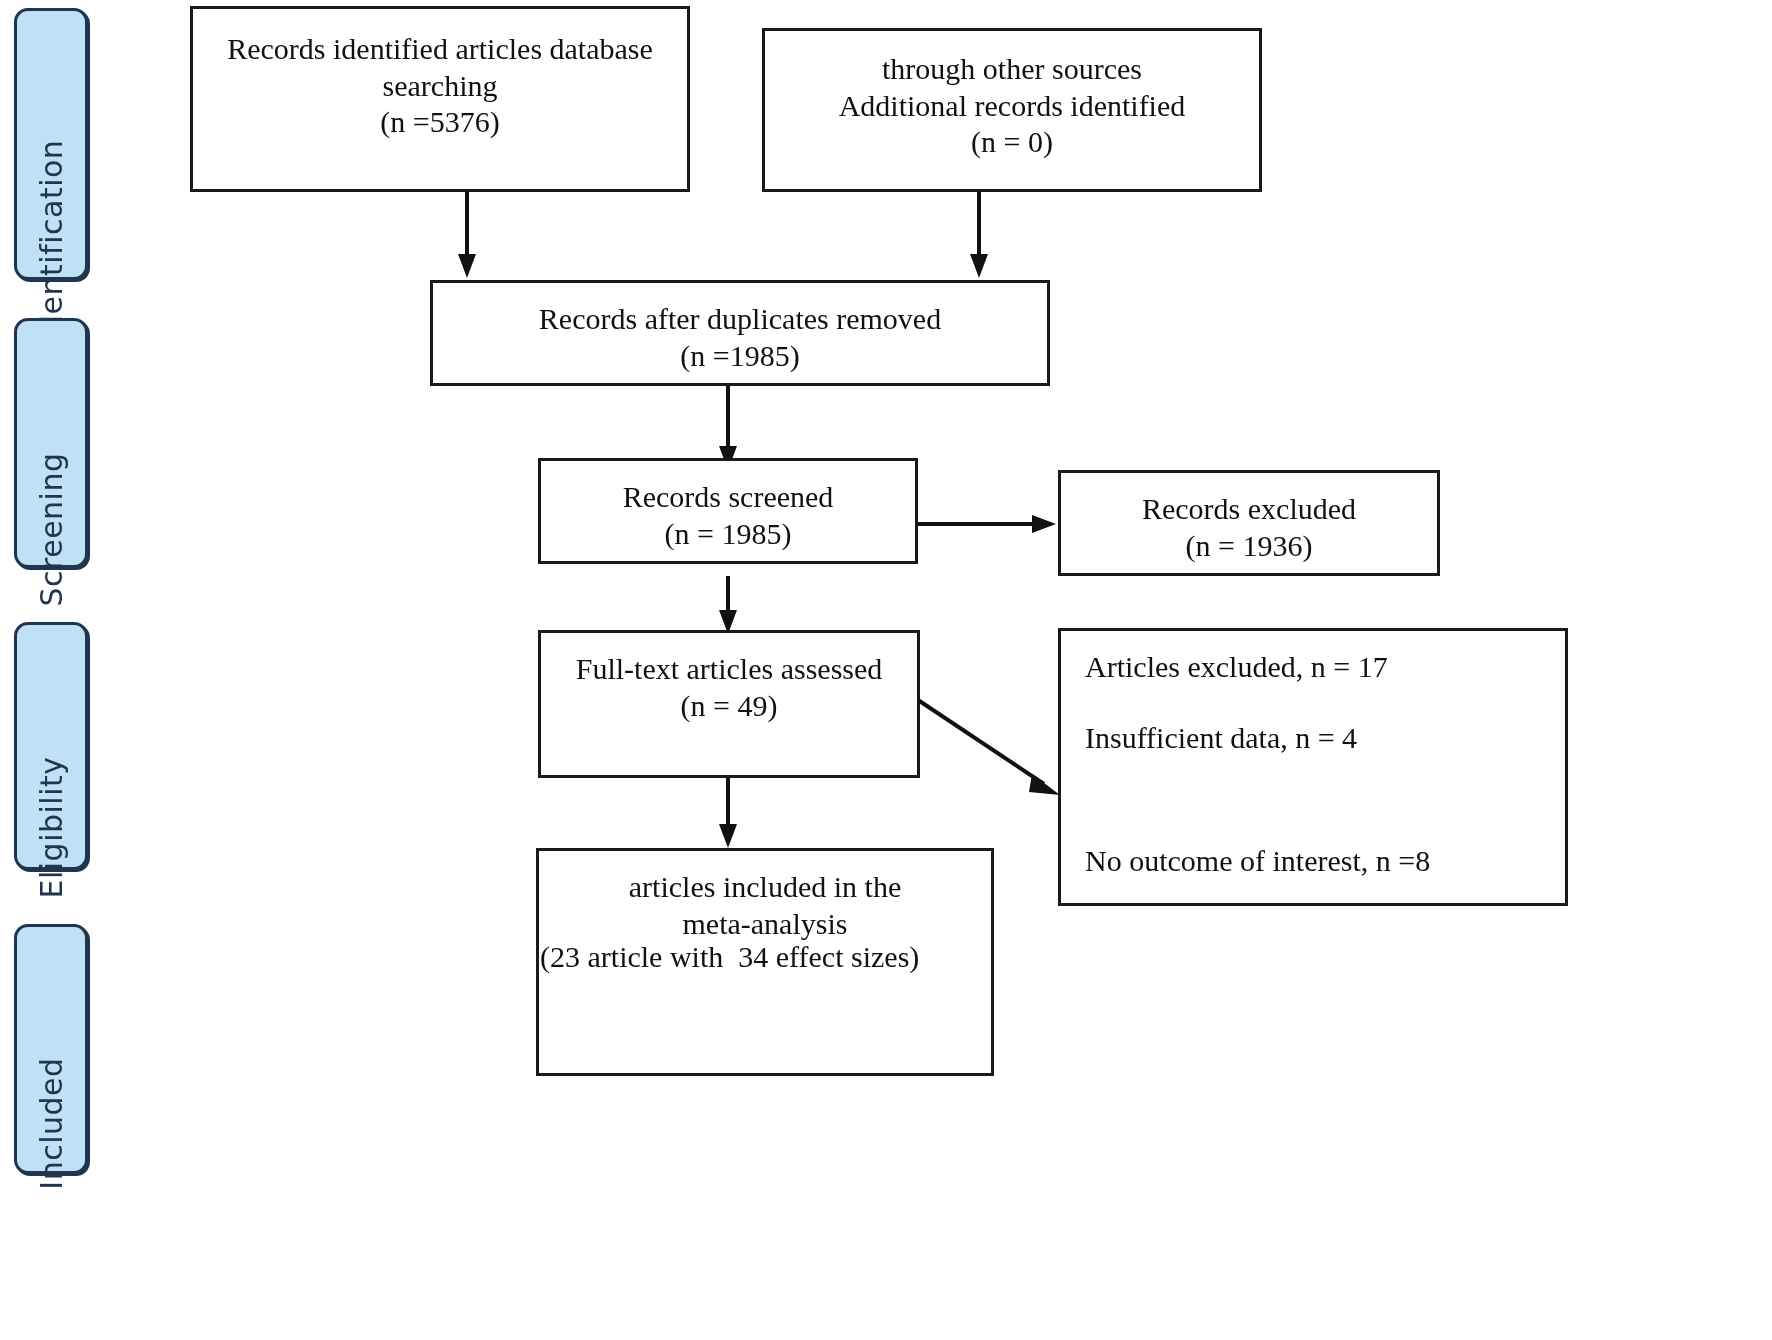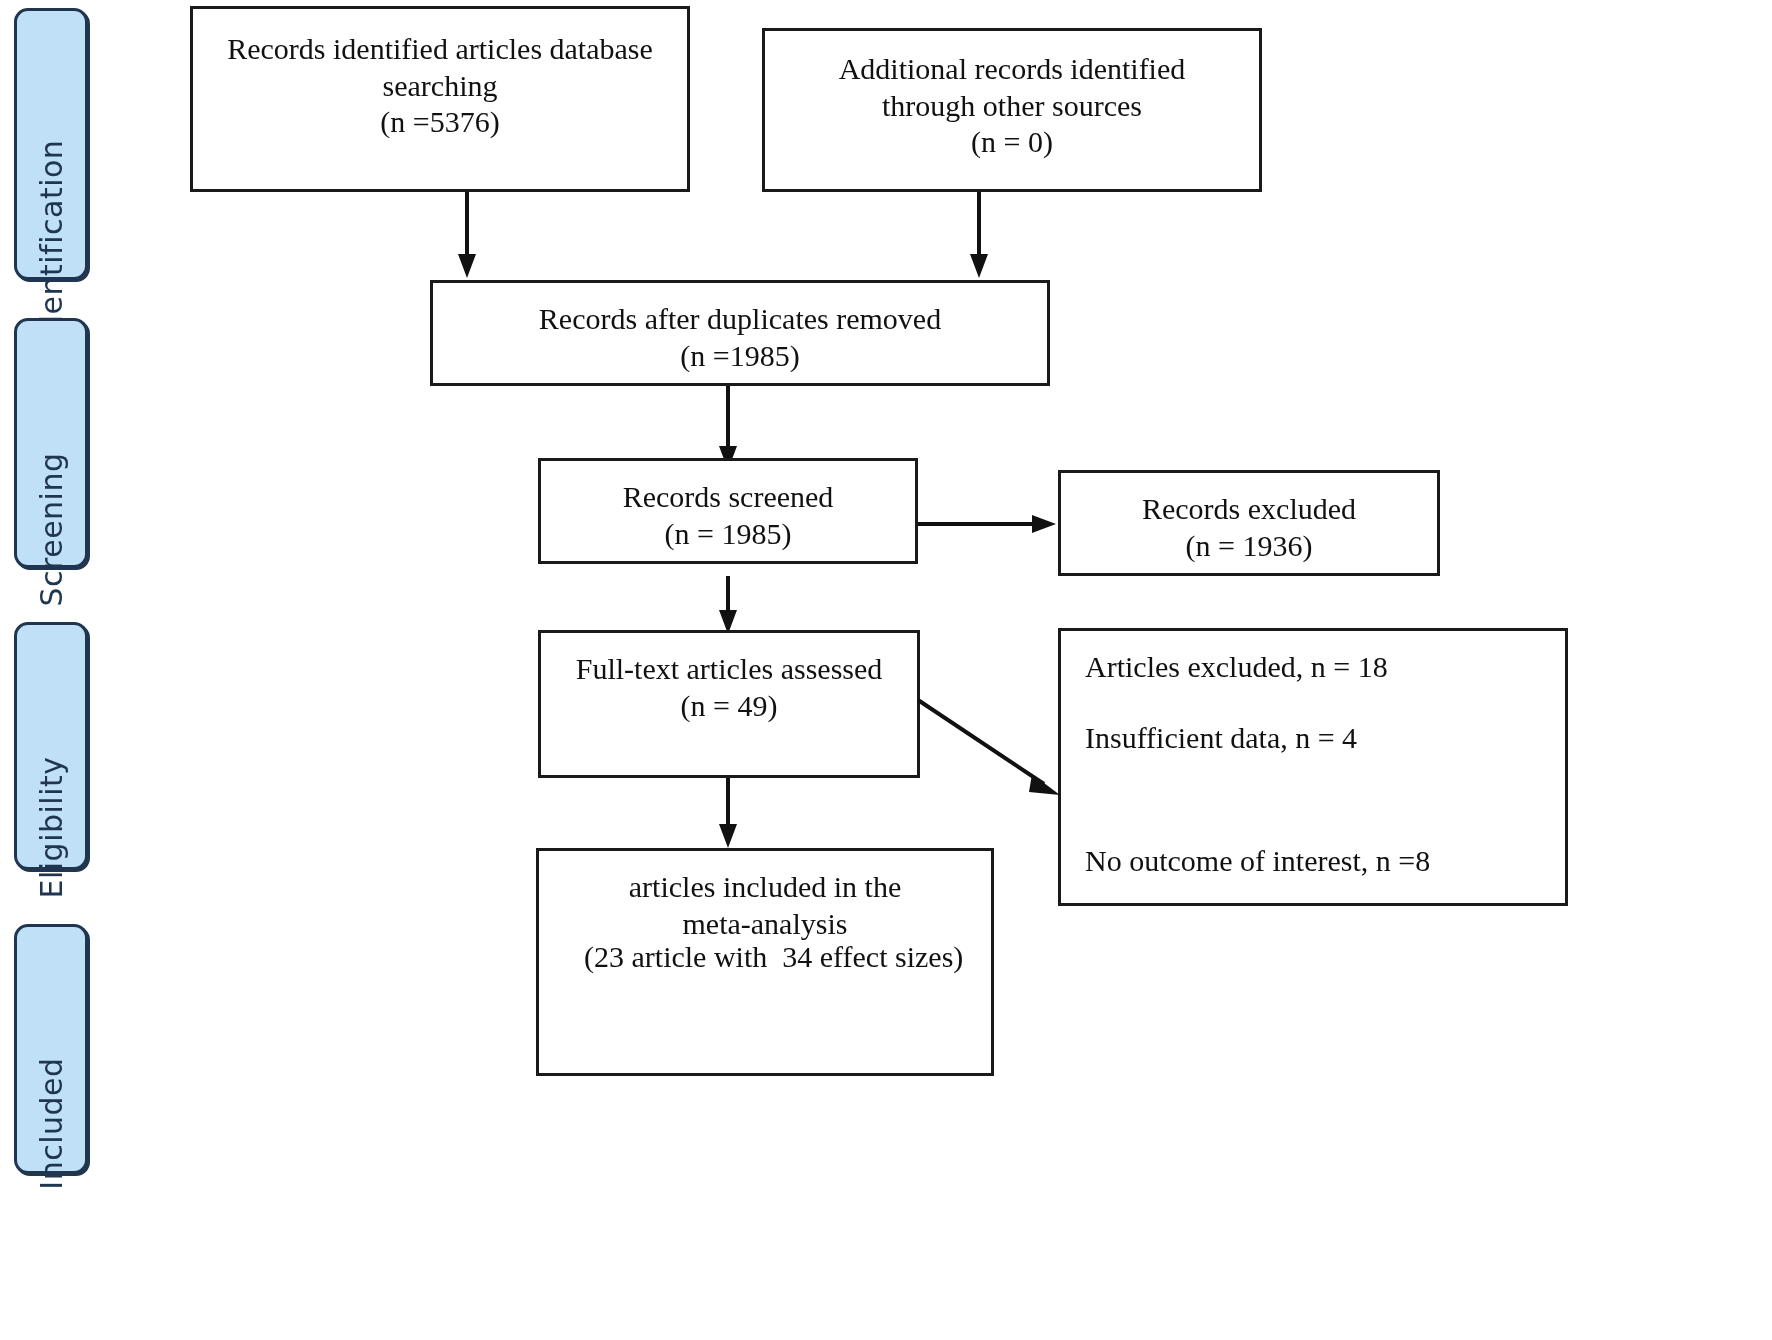--- a/index.html
+++ b/index.html
@@ -68,21 +68,20 @@
   .flow-box.reasons .inner { left: 24px; right: 10px; }
   .flow-box.reasons .line { margin-bottom: 34px; }
 
   
   .overflow-caption {
     position: absolute;
     font-family: "Liberation Serif", serif;
     font-size: 30px;
     color: #111111;
     white-space: pre;
-    padding-left: 44px;
   }
 
   
   .conn {
     position: absolute;
     pointer-events: none;
   }
   .conn svg { display: block; overflow: visible; }
 </style>
 </head>
@@ -109,22 +108,22 @@
   <div class="flow-box" style="left:190px; top:6px; width:500px; height:186px;">
     <div class="inner" style="top:22px;">
       <span class="line">Records identified articles database</span>
       <span class="line">searching</span>
       <span class="line">(n =5376)</span>
     </div>
   </div>
 
   <div class="flow-box" style="left:762px; top:28px; width:500px; height:164px;">
     <div class="inner" style="top:20px;">
+      <span class="line">through other sources</span>
       <span class="line">Additional records identified</span>
-      <span class="line">through other sources</span>
       <span class="line">(n = 0)</span>
     </div>
   </div>
 
   <div class="conn" style="left:455px; top:192px;">
     <svg width="24" height="90" viewBox="0 0 24 90">
       <line x1="12" y1="0" x2="12" y2="70" stroke="#111" stroke-width="4"></line>
       <polygon points="12,86 3,62 21,62" fill="#111"></polygon>
     </svg>
   </div>
@@ -180,21 +179,21 @@
 
   <div class="flow-box" style="left:538px; top:630px; width:382px; height:148px;">
     <div class="inner" style="top:18px;">
       <span class="line">Full-text articles assessed</span>
       <span class="line">(n = 49)</span>
     </div>
   </div>
 
   <div class="flow-box reasons" style="left:1058px; top:628px; width:510px; height:278px;">
     <div class="inner" style="top:18px;">
-      <span class="line">Articles excluded, n = 18</span>
+      <span class="line">Articles excluded, n = 17</span>
       <span class="line">Insufficient data, n = 4</span>
     </div>
     <div class="inner" style="top:212px;">
       <span class="line">No outcome of interest, n =8</span>
     </div>
   </div>
 
   <div class="conn" style="left:918px; top:700px;">
     <svg width="150" height="100" viewBox="0 0 150 100">
       <line x1="0" y1="0" x2="126" y2="84" stroke="#111" stroke-width="4"></line>

